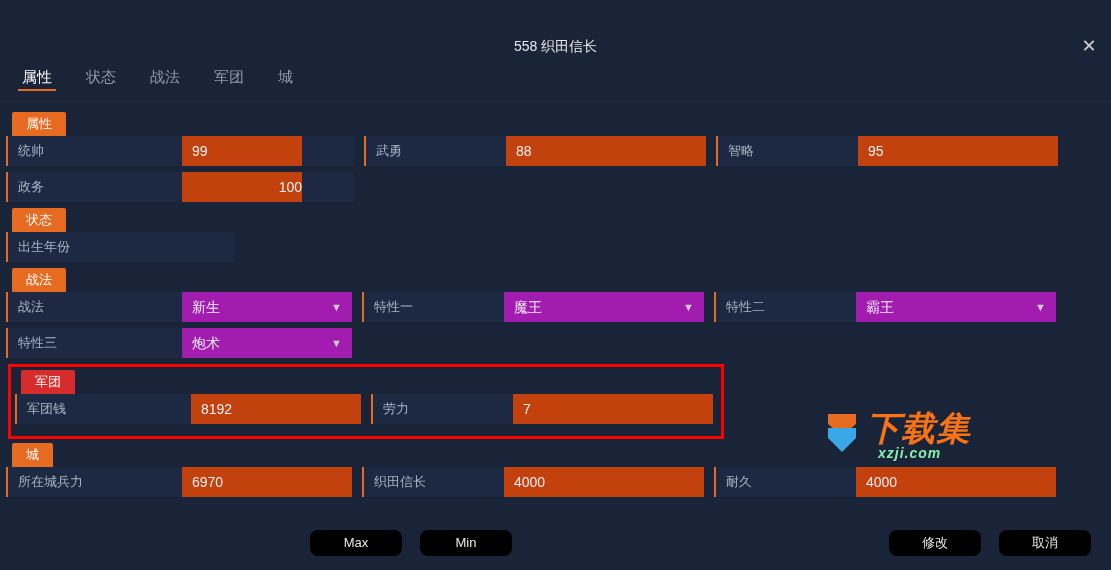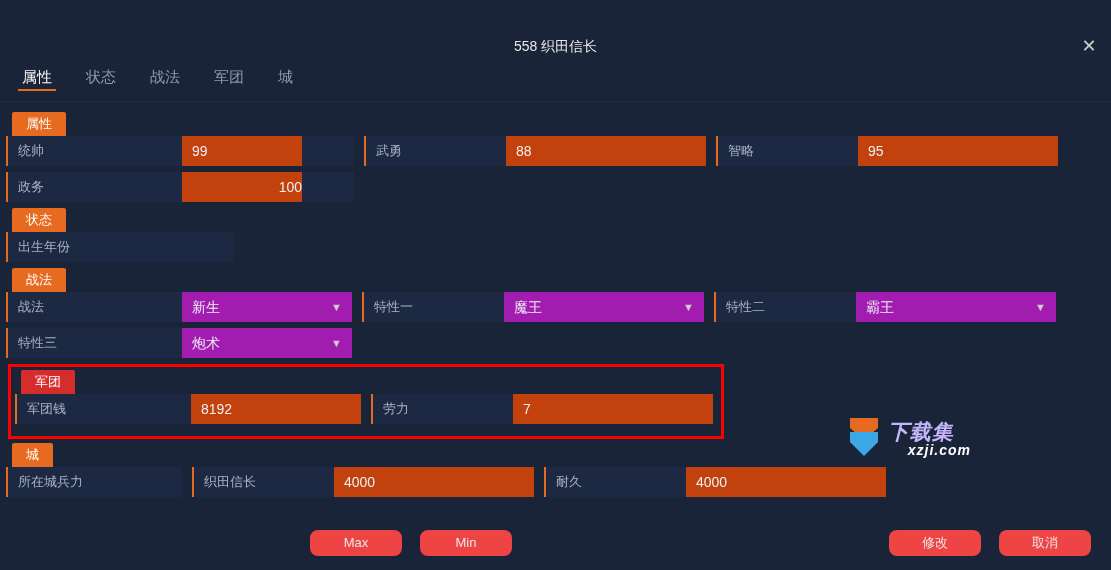--- a/index.html
+++ b/index.html
@@ -128,40 +128,40 @@
     left: 0;
     width: 100%;
     display: flex;
     padding: 0 20px;
   }
   .footer-left { display:flex; gap:18px; margin-left: 290px;}
   .footer-right { display:flex; gap:18px; margin-left:auto; }
   .btn {
     width: 92px;
     height: 26px;
-    background: #ef4444;
+    background: #000000;
     border-radius: 8px;
     text-align: center;
     line-height: 26px;
     color: #e8e8e8;
     font-size: 13px;
     cursor: pointer;
   }
 
   .watermark {
     position: absolute;
     right: 140px;
     bottom: 109px;
     display: flex;
     align-items: center;
     gap: 6px;
   }
   .watermark-text { line-height: 1.05; }
-  .wm-line1 { font-size: 21px; font-weight: bold; color: #c4b5fd; font-style: italic; letter-spacing: 1px;}
-  .wm-line2 { font-size: 14px; color: #ffffff; font-weight: bold; font-style: italic; letter-spacing: 1px; margin-left: 20px;}
+  .wm-line1 { font-size: 34px; font-weight: bold; color: #f97316; font-style: italic; letter-spacing: 1px;}
+  .wm-line2 { font-size: 14px; color: #86efac; font-weight: bold; font-style: italic; letter-spacing: 1px; margin-left: 12px;}
 
   .spacer-s { height: 4px; }
 </style>
 </head>
 <body>
 
 <div class="window">
   <div class="title-bar">
     <span>558 织田信长</span>
     <div class="close-btn">
@@ -262,20 +262,21 @@
         </div>
       </div>
     </div>
     <div class="spacer-s"></div>
 
     
     <div class="section-header">城</div>
     <div class="row">
       <div class="field">
         <div class="label">所在城兵力</div>
+        <input class="value" value="6970" style="">
       </div>
       <div class="field w-wide">
         <div class="label">织田信长</div>
         <input class="value" value="4000" style="">
       </div>
       <div class="field w-wide">
         <div class="label">耐久</div>
         <input class="value" value="4000" style="">
       </div>
     </div>

